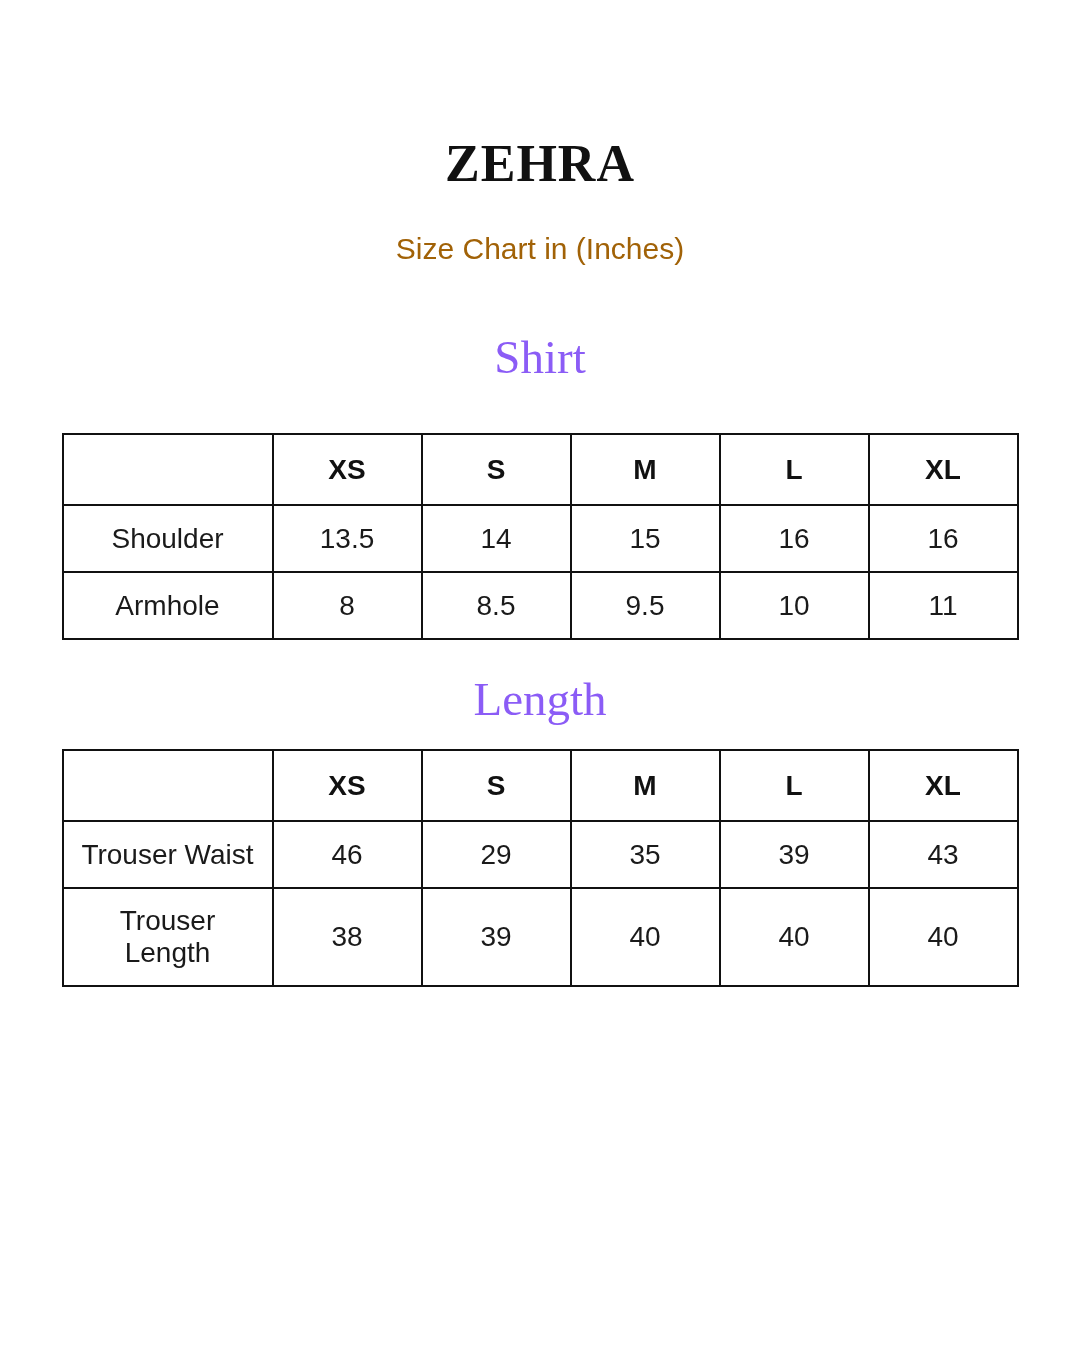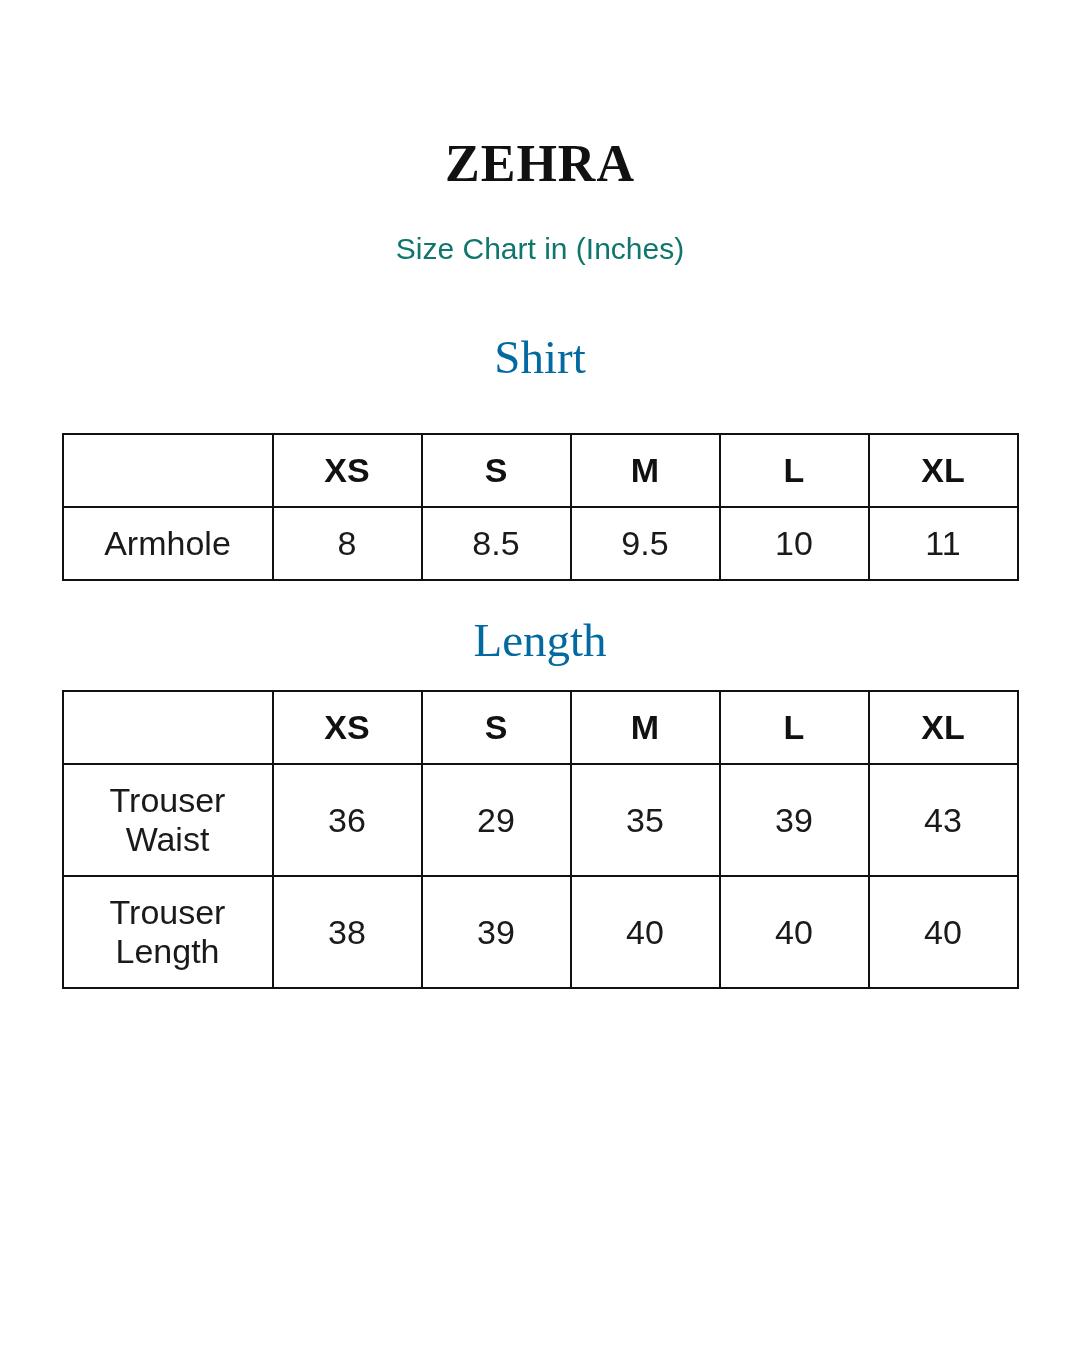--- a/index.html
+++ b/index.html
@@ -26,47 +26,47 @@
     font-size: 52px;
     letter-spacing: 1px;
     color: #111111;
     line-height: 1;
     text-align: center;
   }
   .subtitle {
     margin-top: 44px;
     font-size: 30px;
     font-weight: 400;
-    color: #0f766e;
+    color: #a16207;
     line-height: 1;
     text-align: right;
   }
   .section-title {
     font-family: "Liberation Serif", "DejaVu Serif", serif;
     font-weight: 400;
     font-size: 47px;
-    color: #0369a1;
+    color: #8b5cf6;
     line-height: 1;
     text-align: center;
   }
   .shirt-title { margin-top: 70px; }
   .trouser-title { margin-top: 36px; }
   table.size-table {
     border-collapse: collapse;
     width: 955px;
     table-layout: fixed;
     background: #ffffff;
   }
   .shirt-table { margin-top: 52px; }
   .trouser-table { margin-top: 26px; }
   table.size-table td, table.size-table th {
     border: 2px solid #111111;
     text-align: center;
     vertical-align: middle;
-    font-size: 34px;
+    font-size: 28px;
     padding: 16px;
   }
   table.size-table col.label-col { width: 210px; }
   table.size-table col.size-col { width: 149px; }
   table.size-table tr { height: 67px; }
   table.size-table tr.header-row { height: 71px; }
   th.size-head {
     font-weight: 700;
     font-size: 27px;
     color: #111111;
@@ -97,20 +97,28 @@
     <tbody>
       <tr class="header-row">
         <th></th>
         <th class="size-head">XS</th>
         <th class="size-head">S</th>
         <th class="size-head">M</th>
         <th class="size-head">L</th>
         <th class="size-head">XL</th>
       </tr>
       <tr>
+        <td class="row-label">Shoulder</td>
+        <td class="cell-value">13.5</td>
+        <td class="cell-value">14</td>
+        <td class="cell-value">15</td>
+        <td class="cell-value">16</td>
+        <td class="cell-value">16</td>
+      </tr>
+      <tr>
         <td class="row-label">Armhole</td>
         <td class="cell-value">8</td>
         <td class="cell-value">8.5</td>
         <td class="cell-value">9.5</td>
         <td class="cell-value">10</td>
         <td class="cell-value">11</td>
       </tr>
     </tbody>
   </table>
 
@@ -129,21 +137,21 @@
       <tr class="header-row">
         <th></th>
         <th class="size-head">XS</th>
         <th class="size-head">S</th>
         <th class="size-head">M</th>
         <th class="size-head">L</th>
         <th class="size-head">XL</th>
       </tr>
       <tr>
         <td class="row-label">Trouser Waist</td>
-        <td class="cell-value">36</td>
+        <td class="cell-value">46</td>
         <td class="cell-value">29</td>
         <td class="cell-value">35</td>
         <td class="cell-value">39</td>
         <td class="cell-value">43</td>
       </tr>
       <tr>
         <td class="row-label">Trouser Length</td>
         <td class="cell-value">38</td>
         <td class="cell-value">39</td>
         <td class="cell-value">40</td>

